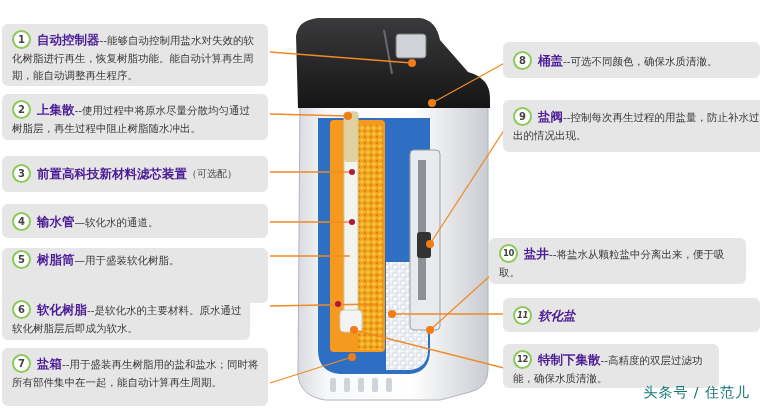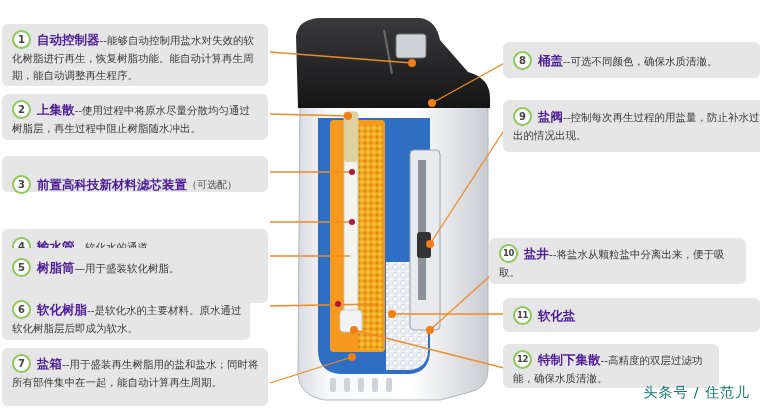--- a/index.html
+++ b/index.html
@@ -140,29 +140,29 @@
 </svg>
 
 <div class="callout" style="left:2px;top:24px;width:266px;height:62px;">
   <span class="num">1</span><span class="title">自动控制器</span><span class="desc">--能够自动控制用盐水对失效的软化树脂进行再生，恢复树脂功能。能自动计算再生周期，能自动调整再生程序。</span>
 </div>
 
 <div class="callout" style="left:2px;top:94px;width:266px;height:46px;">
   <span class="num">2</span><span class="title">上集散</span><span class="desc">--使用过程中将原水尽量分散均匀通过树脂层，再生过程中阻止树脂随水冲出。</span>
 </div>
 
-<div class="callout" style="left:2px;top:156px;width:266px;height:36px;padding-top:19px;">
+<div class="callout" style="left:2px;top:156px;width:266px;height:36px;padding-top:8px;">
   <span class="num">3</span><span class="title">前置高科技新材料滤芯装置</span><span class="opt">（可选配）</span>
 </div>
 
-<div class="callout" style="left:2px;top:204px;width:266px;height:34px;padding-top:8px;margin-top:25px;">
+<div class="callout" style="left:2px;top:204px;width:266px;height:34px;padding-top:8px;">
   <span class="num">4</span><span class="title">输水管</span><span class="desc">—软化水的通道。</span>
 </div>
 
-<div class="callout" style="left:2px;top:248px;width:266px;height:55px;padding-top:10px;">
+<div class="callout" style="left:2px;top:248px;width:266px;height:55px;padding-top:2px;">
   <span class="num">5</span><span class="title">树脂筒</span><span class="desc">—用于盛装软化树脂。</span>
 </div>
 
 <div class="callout" style="left:2px;top:294px;width:248px;height:46px;">
   <span class="num">6</span><span class="title">软化树脂</span><span class="desc">--是软化水的主要材料。原水通过软化树脂层后即成为软水。</span>
 </div>
 
 <div class="callout" style="left:2px;top:348px;width:266px;height:58px;">
   <span class="num">7</span><span class="title">盐箱</span><span class="desc">--用于盛装再生树脂用的盐和盐水；同时将所有部件集中在一起，能自动计算再生周期。</span>
 </div>
@@ -172,21 +172,21 @@
 </div>
 
 <div class="callout" style="left:503px;top:100px;width:295px;height:52px;padding-top:7px;">
   <span class="num">9</span><span class="title">盐阀</span><span class="desc">--控制每次再生过程的用盐量，防止补水过多溢出的情况出现。</span>
 </div>
 
 <div class="callout" style="left:489px;top:238px;width:257px;height:46px;">
   <span class="num small">10</span><span class="title">盐井</span><span class="desc">--将盐水从颗粒盐中分离出来，便于吸取。</span>
 </div>
 
-<div class="callout" style="left:503px;top:298px;width:257px;height:34px;padding-top:8px;">
+<div class="callout" style="left:503px;top:298px;width:257px;height:34px;padding-top:8px;font-style:italic;">
   <span class="num small">11</span><span class="title">软化盐</span>
 </div>
 
 <div class="callout" style="left:503px;top:344px;width:216px;height:44px;">
   <span class="num small">12</span><span class="title">特制下集散</span><span class="desc">--高精度的双层过滤功能，确保水质清澈。</span>
 </div>
 
 <div class="watermark">头条号 / 住范儿</div>
 
 </body></html>

